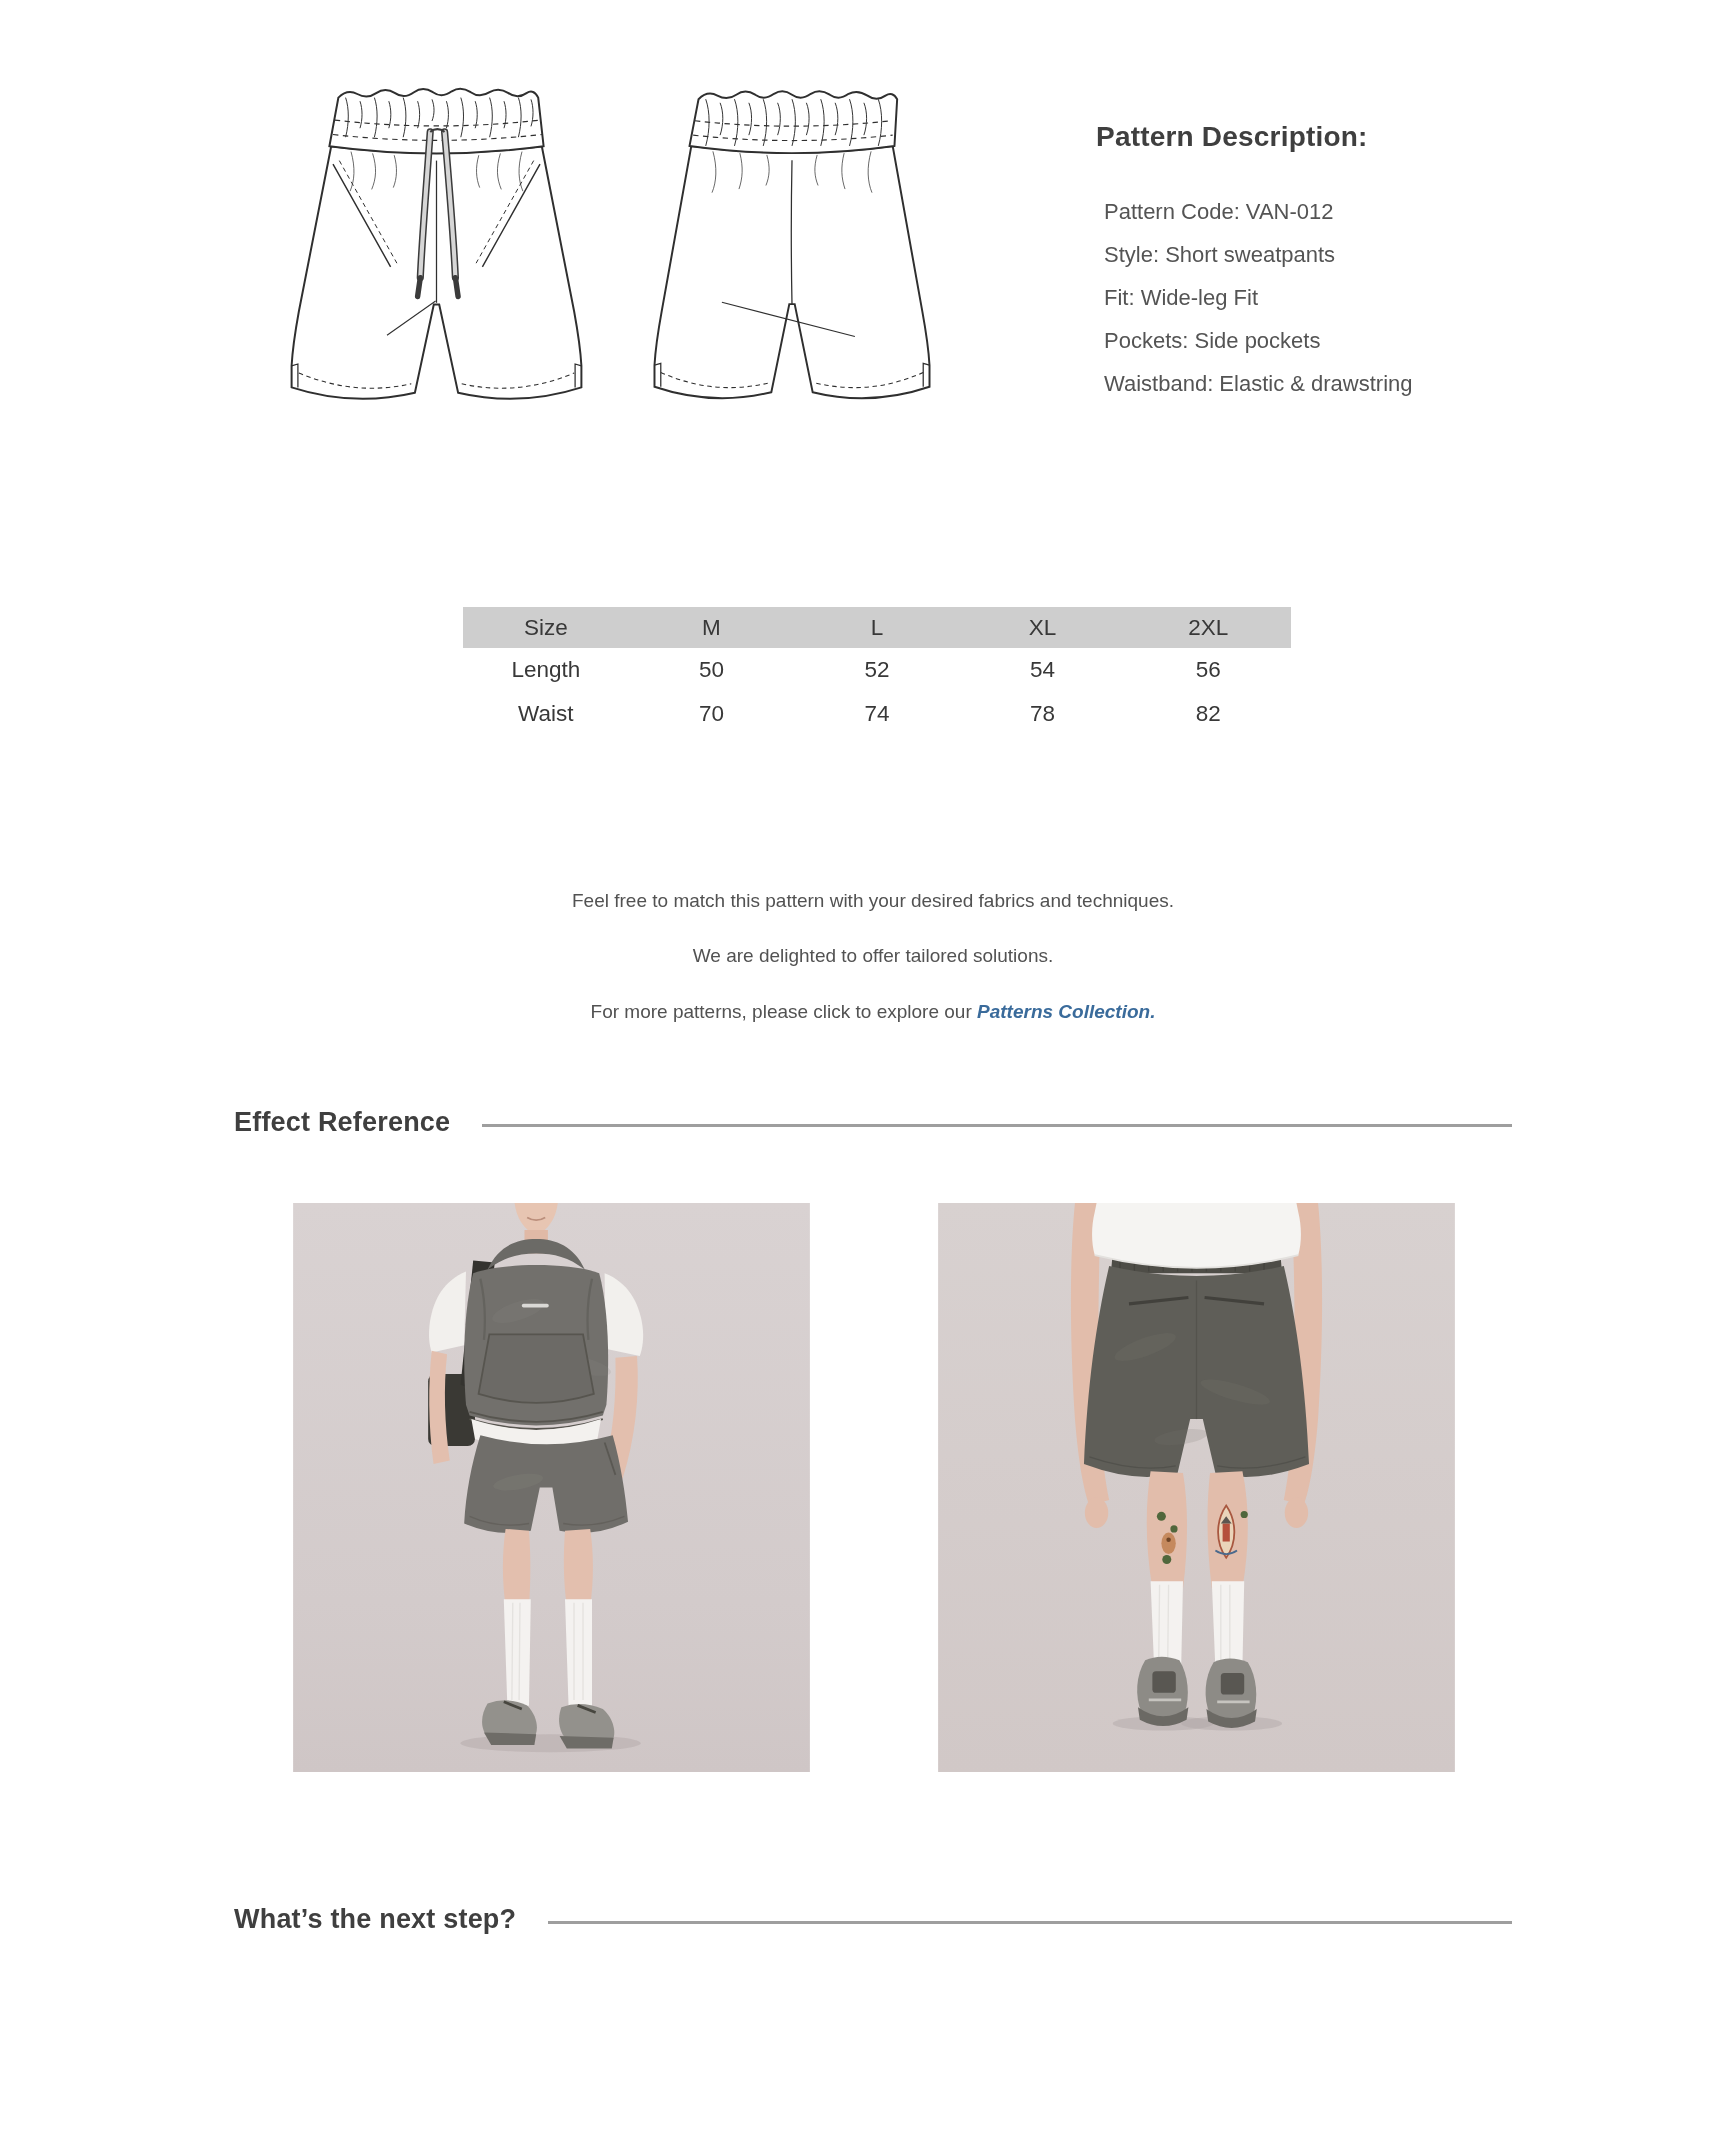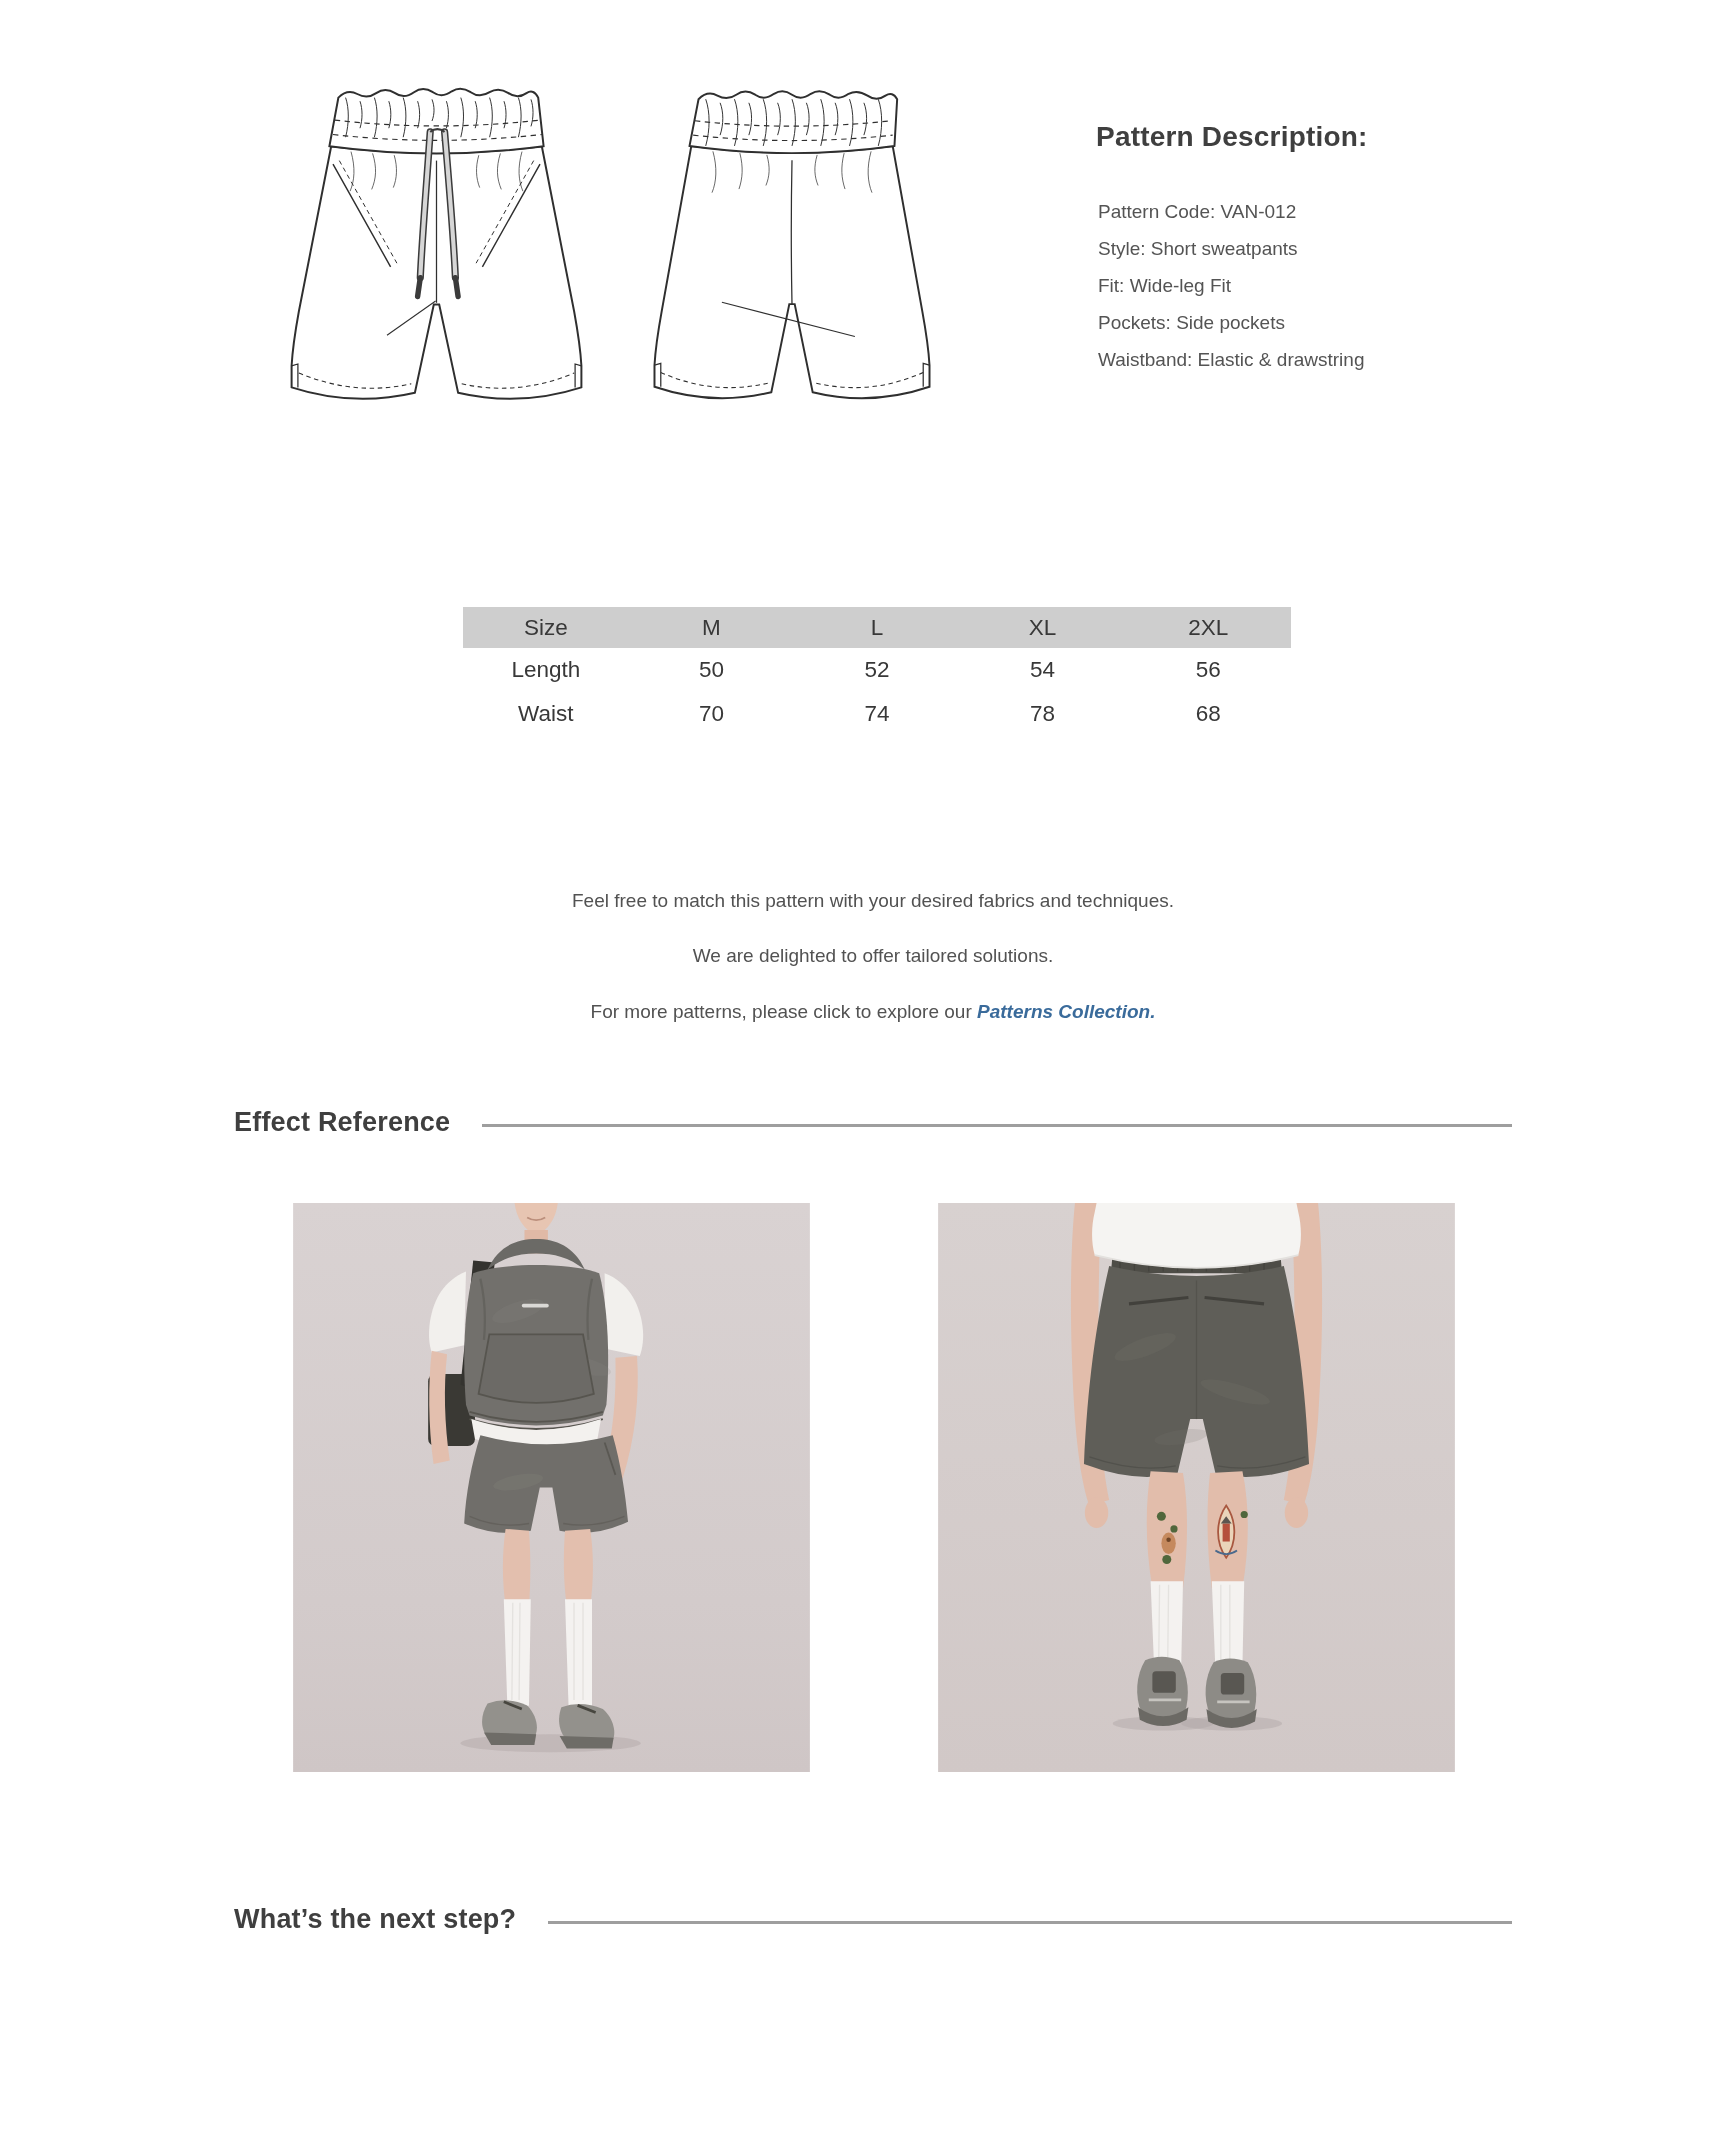--- a/index.html
+++ b/index.html
@@ -5,21 +5,21 @@
   html,body{margin:0;padding:0;background:#ffffff;}
   .page{position:relative;width:1660px;height:2154px;background:#ffffff;overflow:hidden;
         font-family:"Liberation Sans",sans-serif;}
   
   .drawing{position:absolute;}
   .drawing-front{left:286px;top:76px;}
   .drawing-back{left:650px;top:79px;}
   
   .pattern-desc{position:absolute;left:1096px;top:121px;width:414px;}
   .pattern-desc h2{margin:0 0 41px 0;font-size:28px;font-weight:bold;color:#3f3f3f;letter-spacing:0.2px;}
-  .pattern-desc p{margin:2px;font-size:19px;color:#545454;line-height:35px;}
+  .pattern-desc p{margin:8px;font-size:22px;color:#545454;line-height:35px;}
   
   .size-table{position:absolute;left:463px;top:607px;width:828px;font-size:22.5px;color:#383838;
               font-weight:normal;text-align:center;}
   .st-row{display:grid;grid-template-columns:repeat(5,1fr);align-items:center;height:44px;}
   .st-head{background:#cecece;height:41px;}
   
   .notes{position:absolute;left:234px;top:889px;width:1278px;text-align:center;}
   .notes p{margin:0 0 32px 0;font-size:19px;color:#525252;line-height:23.4px;}
   .link{color:#3a6b9b;font-style:italic;font-weight:bold;text-decoration:none;cursor:pointer;}
   .link-light{font-weight:normal;}
@@ -112,21 +112,21 @@
       <div>50</div>
       <div>52</div>
       <div>54</div>
       <div>56</div>
     </div>
     <div class="st-row">
       <div>Waist</div>
       <div>70</div>
       <div>74</div>
       <div>78</div>
-      <div>68</div>
+      <div>82</div>
     </div>
   </div>
 
   <div class="notes">
     <p>Feel free to match this pattern with your desired fabrics and techniques.</p>
     <p>We are delighted to offer tailored solutions.</p>
     <p>
       <span>For more patterns, please click to explore our </span><a class="link">Patterns Collection.</a>
     </p>
   </div>

